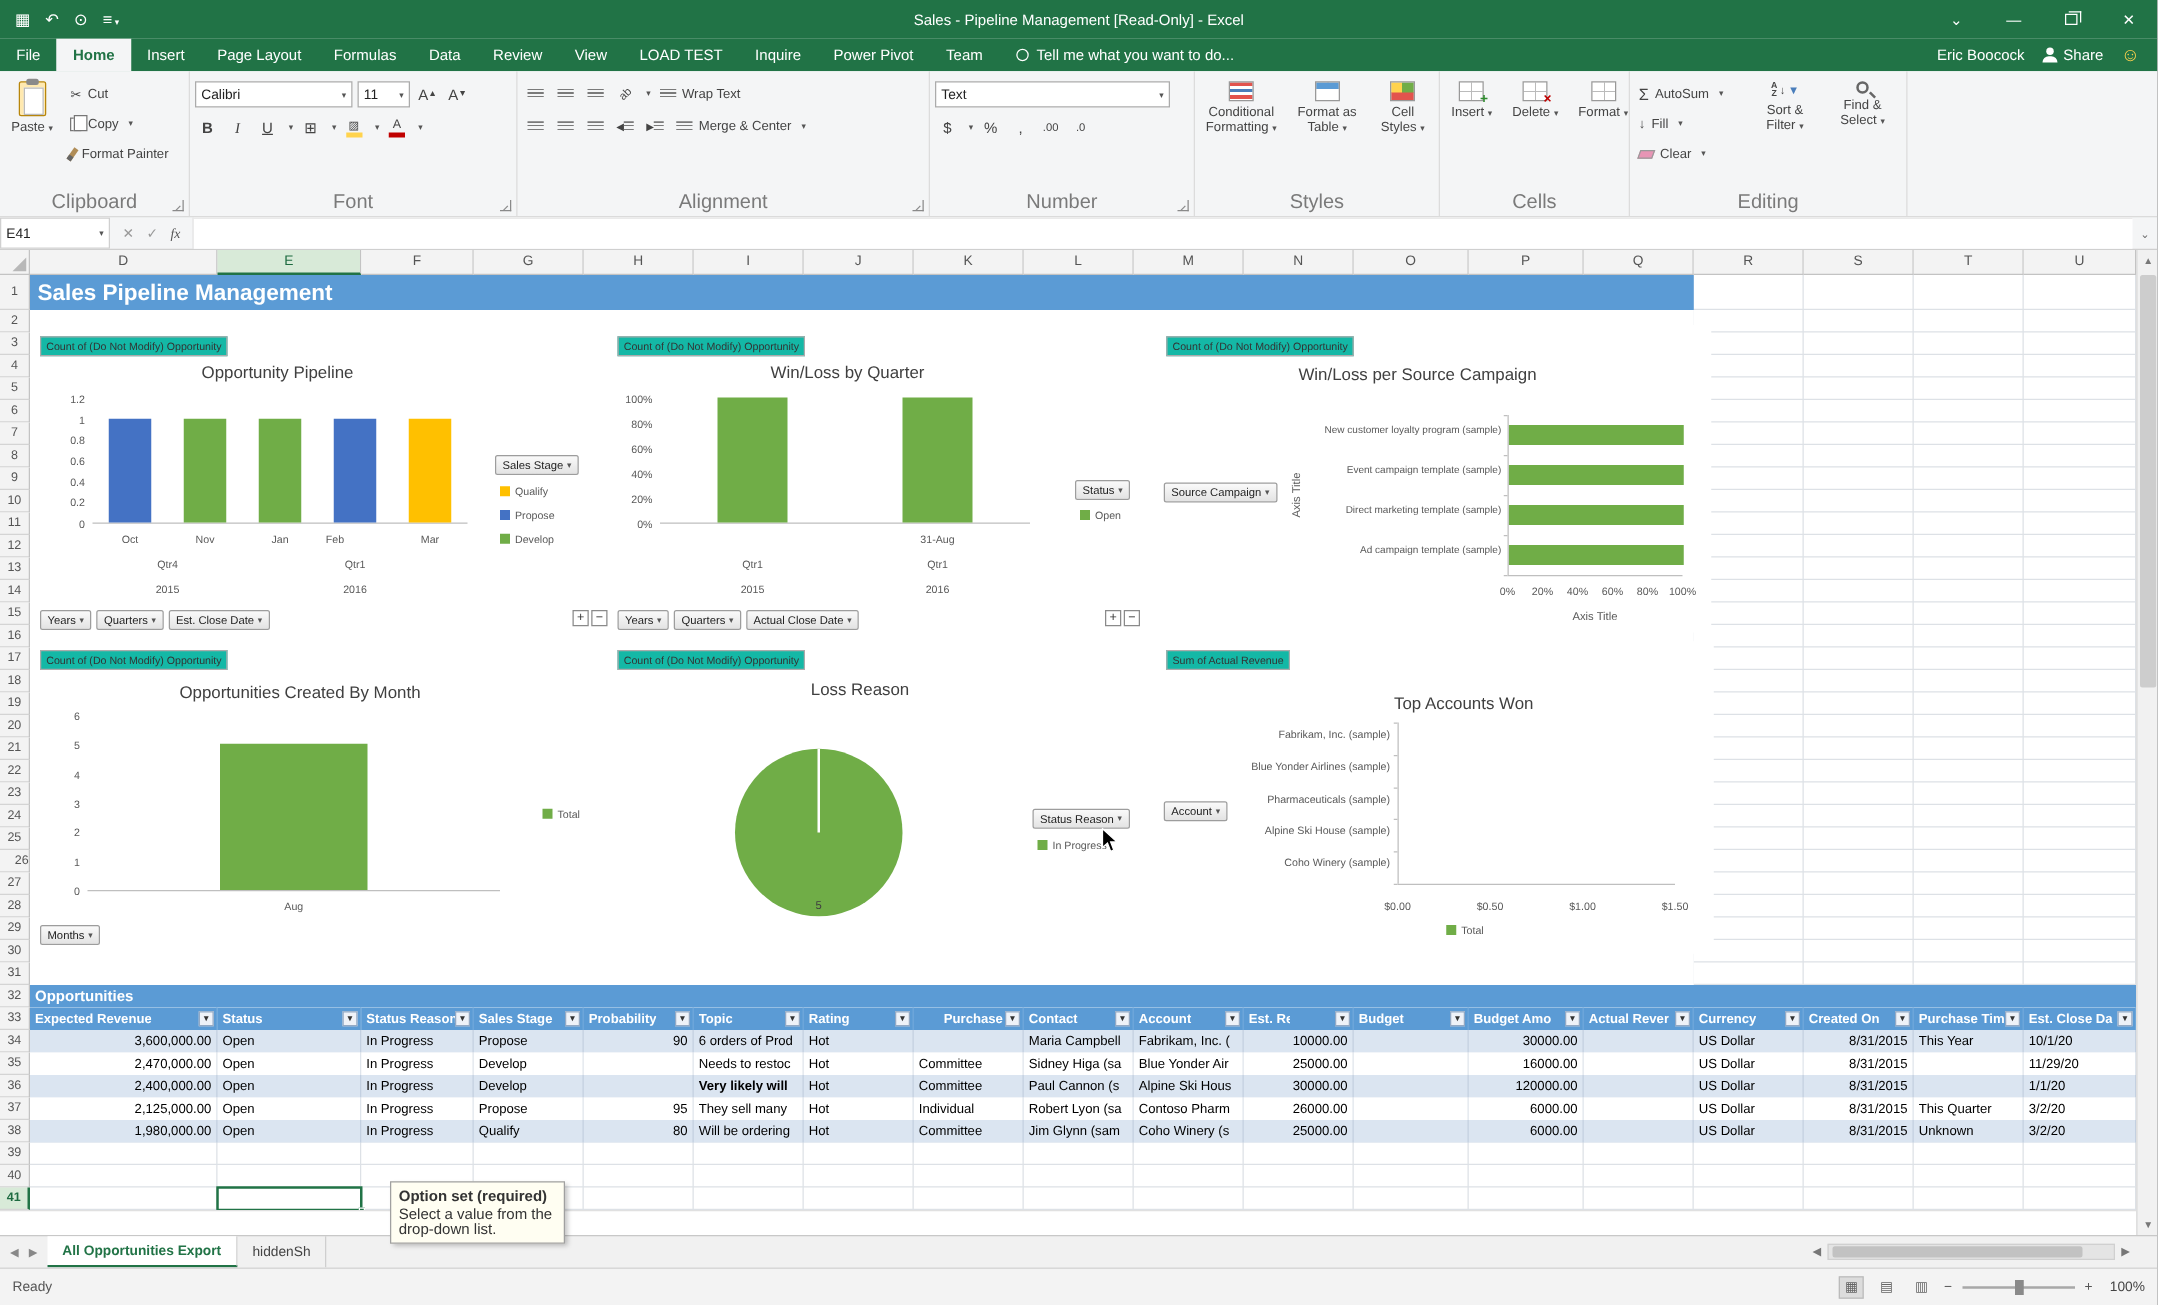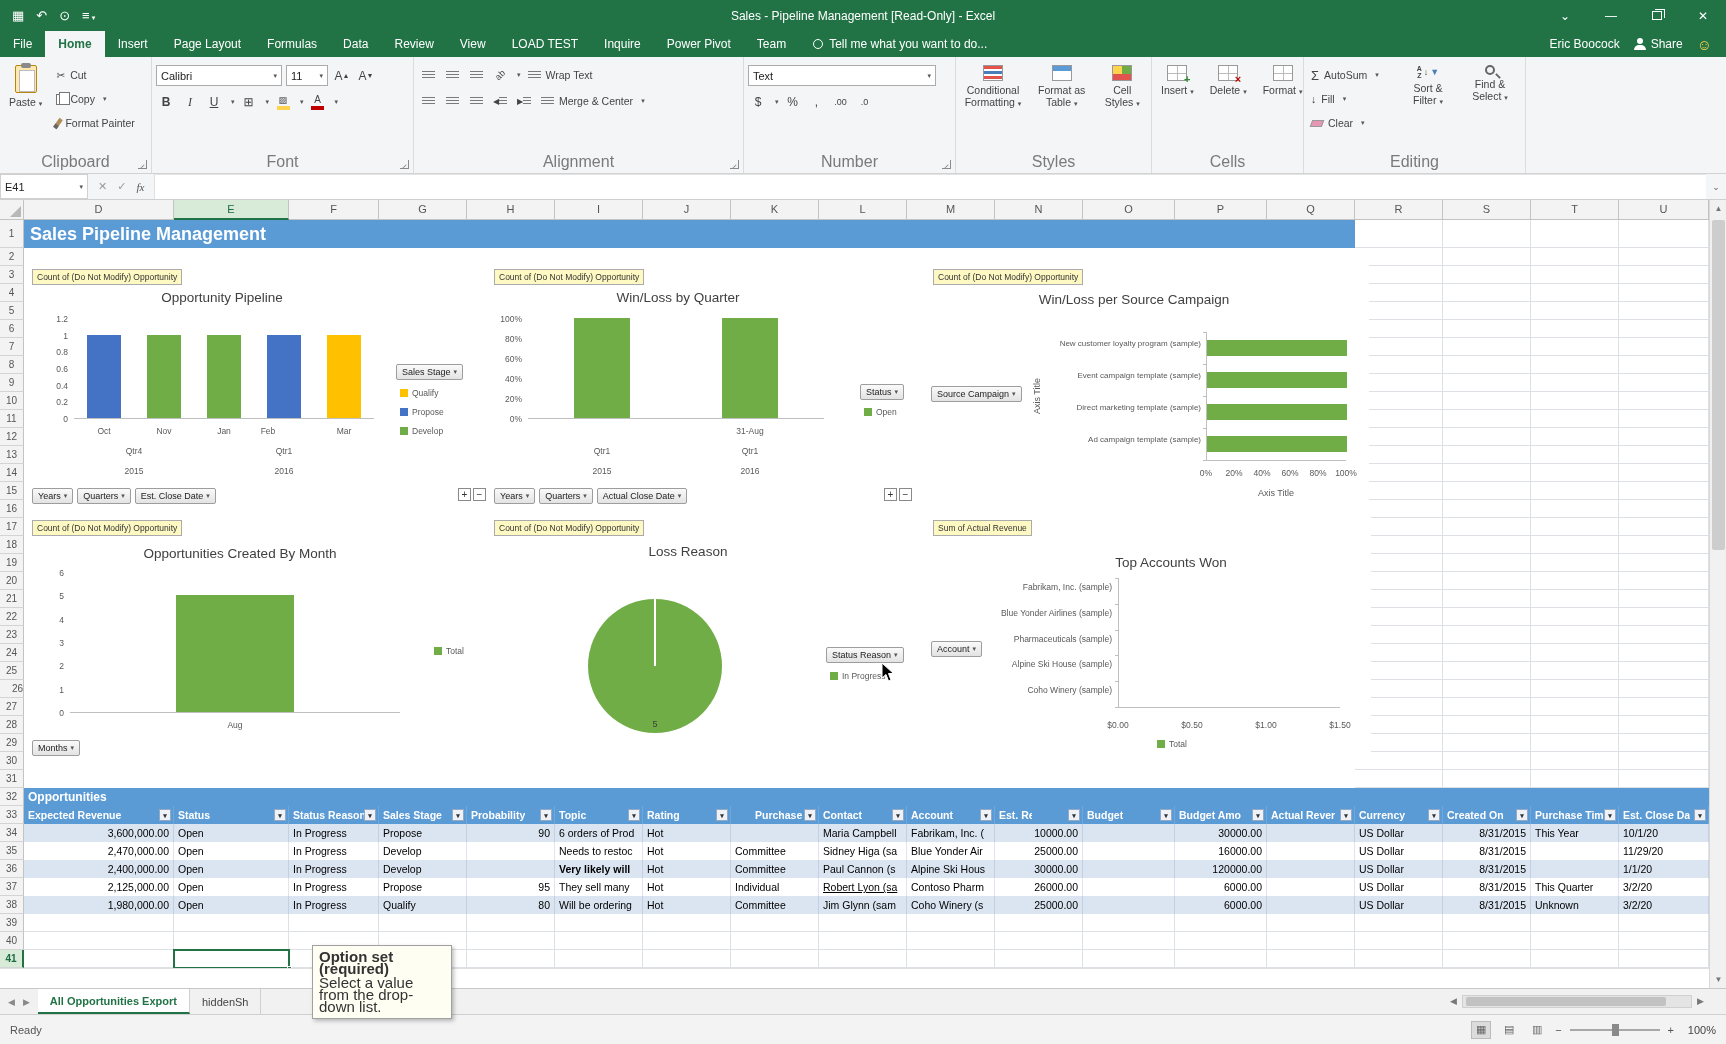--- a/index.html
+++ b/index.html
@@ -83,21 +83,21 @@
 .hcell.hsel{background:#d8ead8;border-bottom:2px solid #217346;color:#1e6b41;}
 #row-hdrs{position:absolute;left:0;top:220px;width:24px;height:748px;background:#f3f3f3;overflow:hidden;}
 .rcell{position:absolute;left:0;width:24px;background:#f3f3f3;border-right:1px solid #c3c3c3;border-bottom:1px solid #d4d4d4;font-size:10px;color:#555;text-align:center;}
 .rcell.rsel{background:#d8ead8;border-right:2px solid #217346;color:#1e6b41;font-weight:bold;}
 #grid{position:absolute;left:24px;top:220px;width:1685px;height:748px;background:#fff;overflow:hidden;}
 .grid-strip{position:absolute;left:0;top:968px;width:1709px;height:20px;background:#fff;border-top:1px solid #e0e0e0;}
 .banner{position:absolute;left:0;top:0;height:28px;background:#5b9bd5;color:#fff;font-weight:bold;font-size:18px;line-height:28px;padding-left:6px;white-space:nowrap;}
 
 
 .panel{position:absolute;background:#fff;}
-.chip{position:absolute;background:#fef9c3;border:1px solid #ababab;font-size:8.5px;color:#333;padding:2px 4px;white-space:nowrap;z-index:3;}
+.chip{position:absolute;background:#14b8a6;border:1px solid #ababab;font-size:8.5px;color:#333;padding:2px 4px;white-space:nowrap;z-index:3;}
 .pvbtn{position:absolute;display:inline-flex;align-items:center;background:linear-gradient(#fafafa,#e3e3e3);border:1px solid #9d9d9d;border-radius:2px;font-size:9px;color:#222;padding:2px 5px;white-space:nowrap;z-index:3;}
 .pvbtn.rel{position:static;}
 .pmbtn{width:13px;height:13px;background:#fff;border:1px solid #8a8a8a;font-size:10px;line-height:11px;text-align:center;color:#333;}
 .lgi{position:absolute;display:flex;align-items:center;gap:4px;font-size:8.5px;color:#595959;white-space:nowrap;}
 .sw{width:8px;height:8px;display:inline-block;flex:0 0 auto;}
 .axt{position:absolute;font-size:8.5px;color:#595959;white-space:nowrap;}
 .axt.wrapcat{white-space:normal;line-height:9px;font-size:8px;}
 .chart-title{position:absolute;font-size:13.5px;color:#404040;text-align:center;white-space:nowrap;}
 
 
@@ -132,21 +132,21 @@
 .statusbar{position:absolute;left:0;top:1014px;width:100%;height:30px;background:#f3f3f3;border-top:1px solid #d0d0d0;display:flex;align-items:center;font-size:11px;color:#555;}
 .sb-ready{padding-left:10px;}
 .sb-right{margin-left:auto;display:flex;align-items:center;gap:8px;padding-right:10px;}
 .sb-view{width:20px;height:18px;display:flex;align-items:center;justify-content:center;font-size:11px;color:#666;}
 .sb-view.active{background:#dcdcdc;border:1px solid #bbb;}
 .zoom-track{position:relative;width:90px;height:2px;background:#a8a8a8;display:inline-block;}
 .zoom-thumb{position:absolute;left:42px;top:-5px;width:7px;height:12px;background:#8a8a8a;}
 .zoom-label{min-width:34px;text-align:right;color:#444;}
 
 
-.tooltip{position:absolute;left:312px;top:945px;width:140px;background:#fffef2;border:1px solid #a0a0a0;box-shadow:2px 2px 4px rgba(0,0,0,0.25);padding:5px 6px;font-size:15px;color:#333;z-index:50;line-height:12px;}
+.tooltip{position:absolute;left:312px;top:945px;width:140px;background:#fffef2;border:1px solid #a0a0a0;box-shadow:2px 2px 4px rgba(0,0,0,0.25);padding:5px 6px;font-size:12px;color:#333;z-index:50;line-height:12px;}
 .tooltip .tt-title{font-weight:bold;margin-bottom:2px;}
 .cursor{position:absolute;left:881px;top:662px;z-index:60;}
 </style>
 </head>
 <body>
 
 <div class="app">
 
   <div class="titlebar">
     <div class="qat">
@@ -904,21 +904,21 @@
         </div>
         <div class="trow" style="position: absolute; top: 90px;">
           <div class="tcell r" style="width: 150px;">2,125,000.00</div>
           <div class="tcell" style="width: 115px;">Open</div>
           <div class="tcell" style="width: 90px;">In Progress</div>
           <div class="tcell" style="width: 88px;">Propose</div>
           <div class="tcell r" style="width: 88px;">95</div>
           <div class="tcell" style="width: 88px;">They sell many</div>
           <div class="tcell" style="width: 88px;">Hot</div>
           <div class="tcell" style="width: 88px;">Individual</div>
-          <div class="tcell" style="width: 88px; text-decoration: underline;">Robert Lyon (sa</div>
+          <div class="tcell" style="width: 88px;">Robert Lyon (sa</div>
           <div class="tcell" style="width: 88px;">Contoso Pharm</div>
           <div class="tcell r" style="width: 88px;">26000.00</div>
           <div class="tcell" style="width: 92px;"></div>
           <div class="tcell r" style="width: 92px;">6000.00</div>
           <div class="tcell" style="width: 88px;"></div>
           <div class="tcell" style="width: 88px;">US Dollar</div>
           <div class="tcell r" style="width: 88px;">8/31/2015</div>
           <div class="tcell" style="width: 88px;">This Quarter</div>
           <div class="tcell" style="width: 90px;">3/2/20</div>
         </div>

